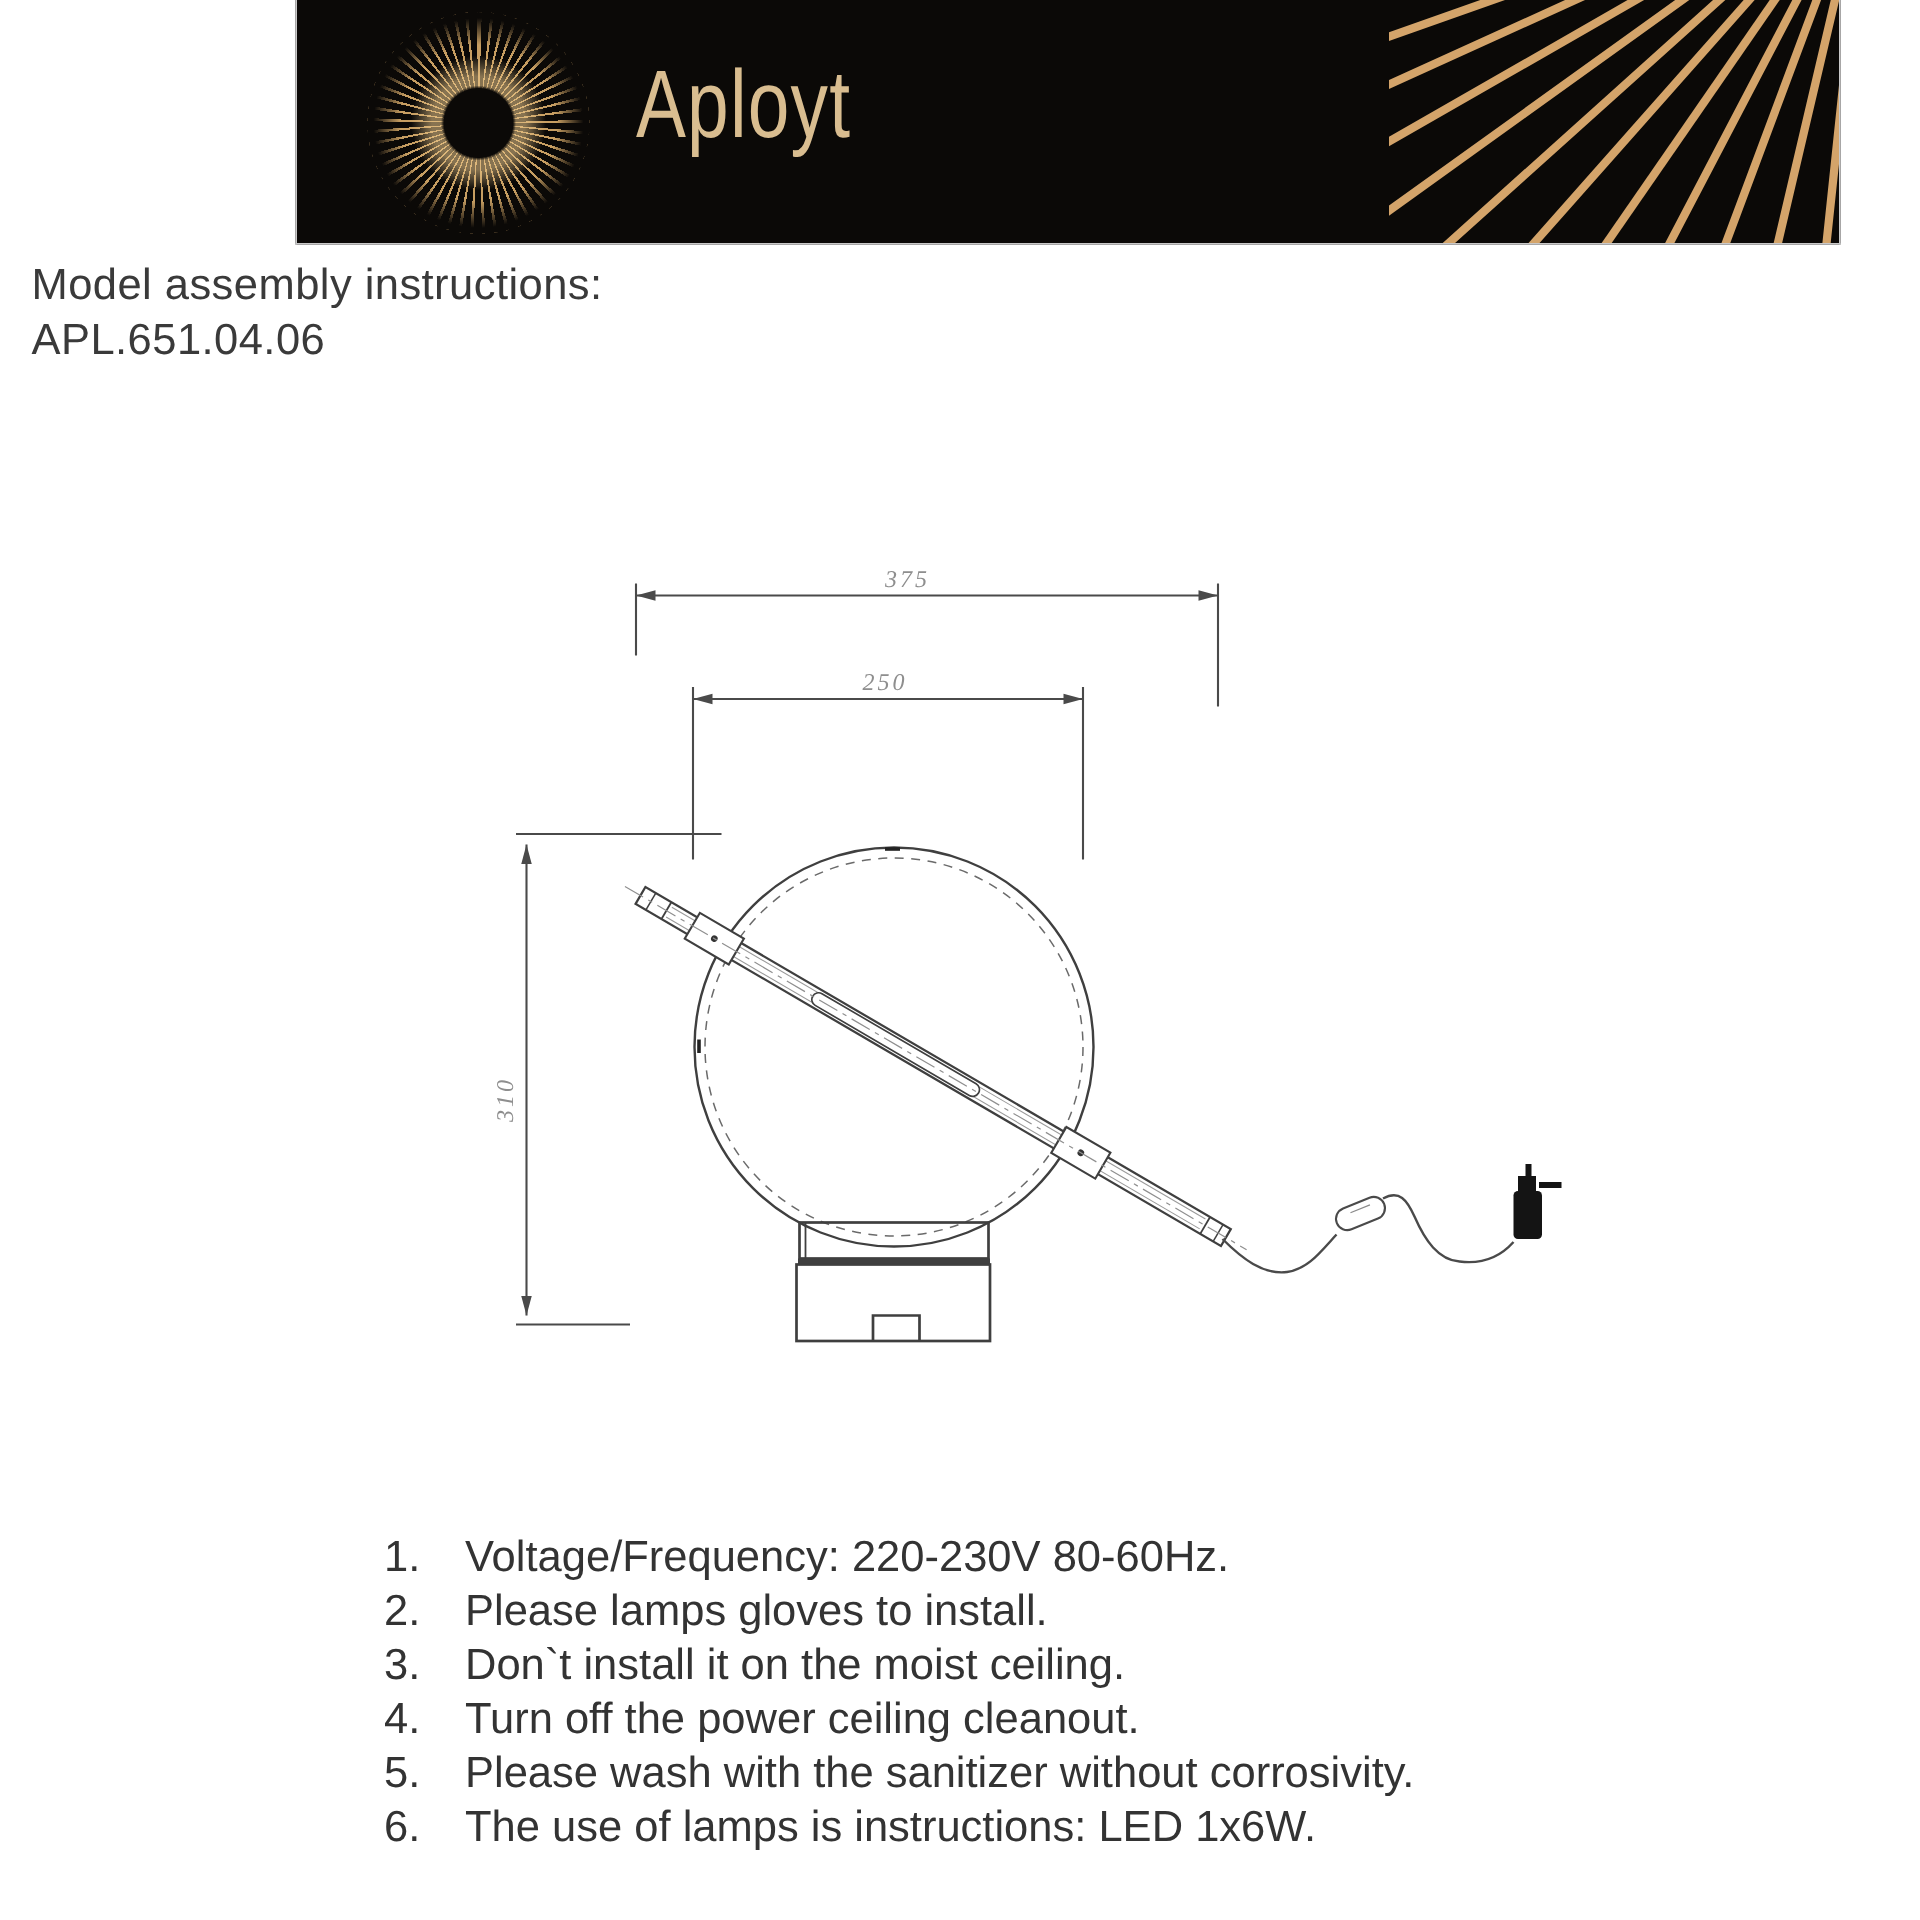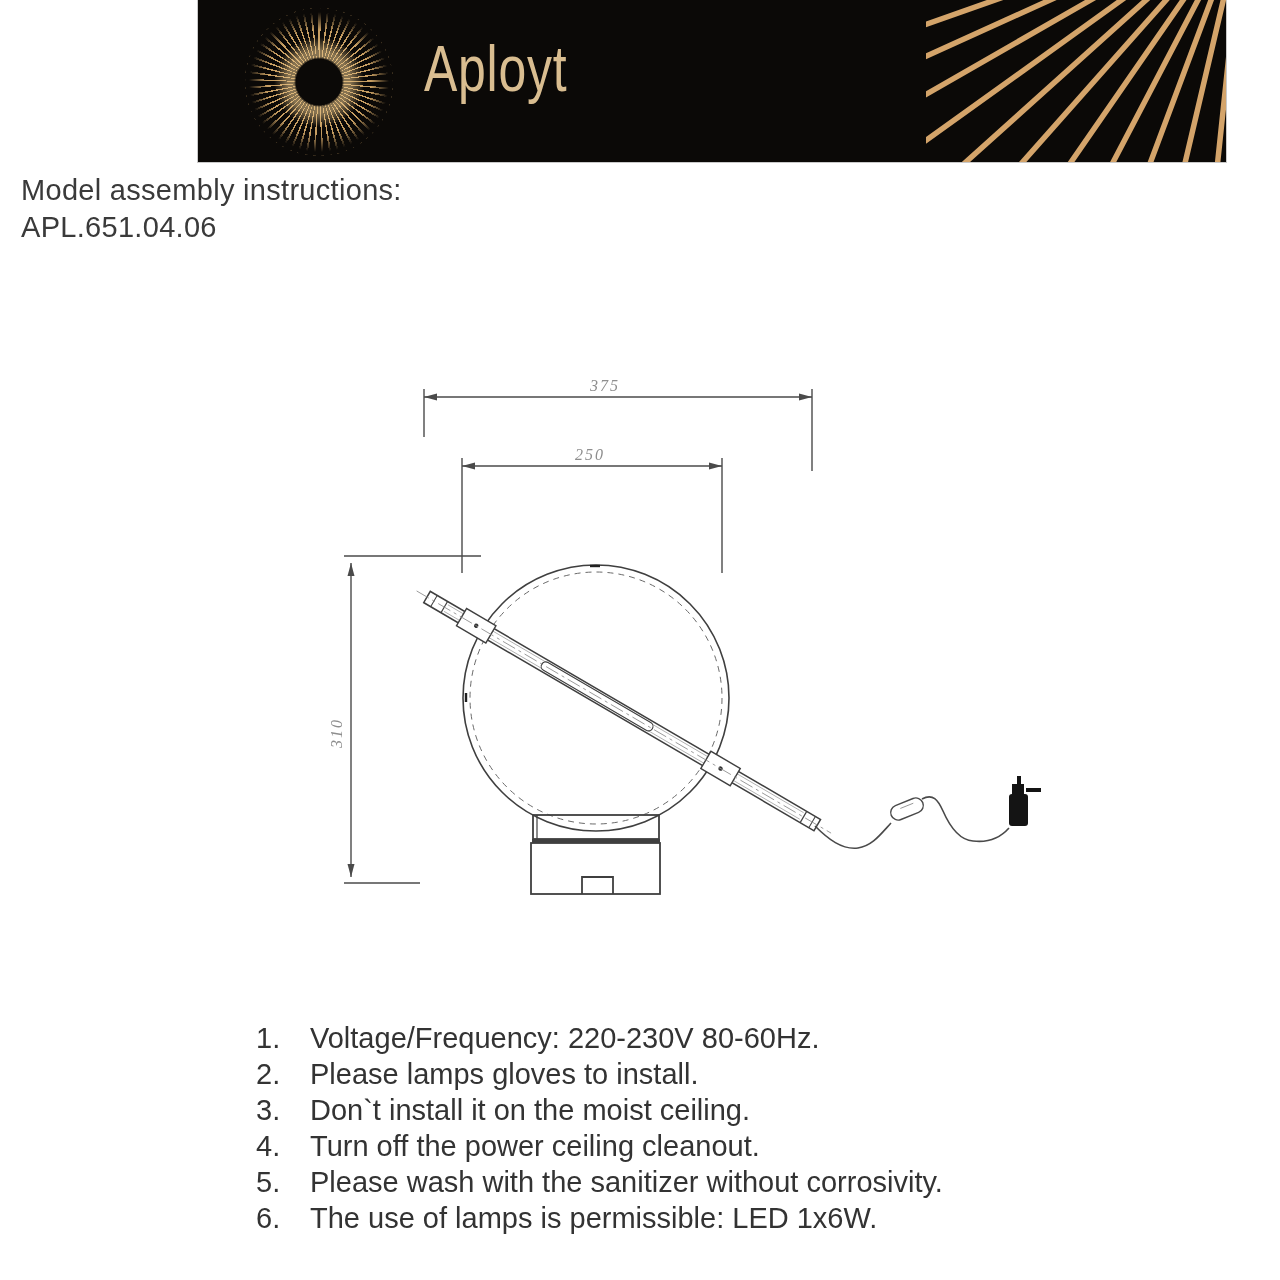--- a/index.html
+++ b/index.html
@@ -167,15 +167,15 @@
   <div class="instr-row">
     <span class="instr-num">4.</span>
     <span>Turn off the power ceiling cleanout.</span>
   </div>
   <div class="instr-row">
     <span class="instr-num">5.</span>
     <span>Please wash with the sanitizer without corrosivity.</span>
   </div>
   <div class="instr-row">
     <span class="instr-num">6.</span>
-    <span>The use of lamps is permissible: LED 1x6W.</span>
+    <span>The use of lamps is instructions: LED 1x6W.</span>
   </div>
 </div>
 
 </body></html>

